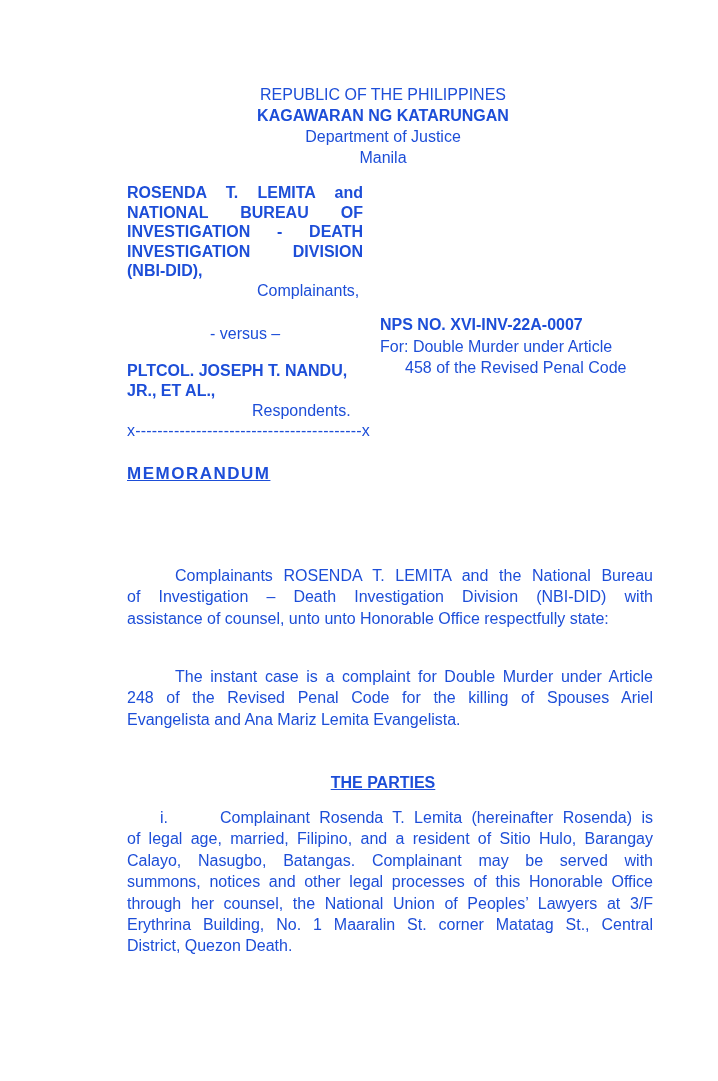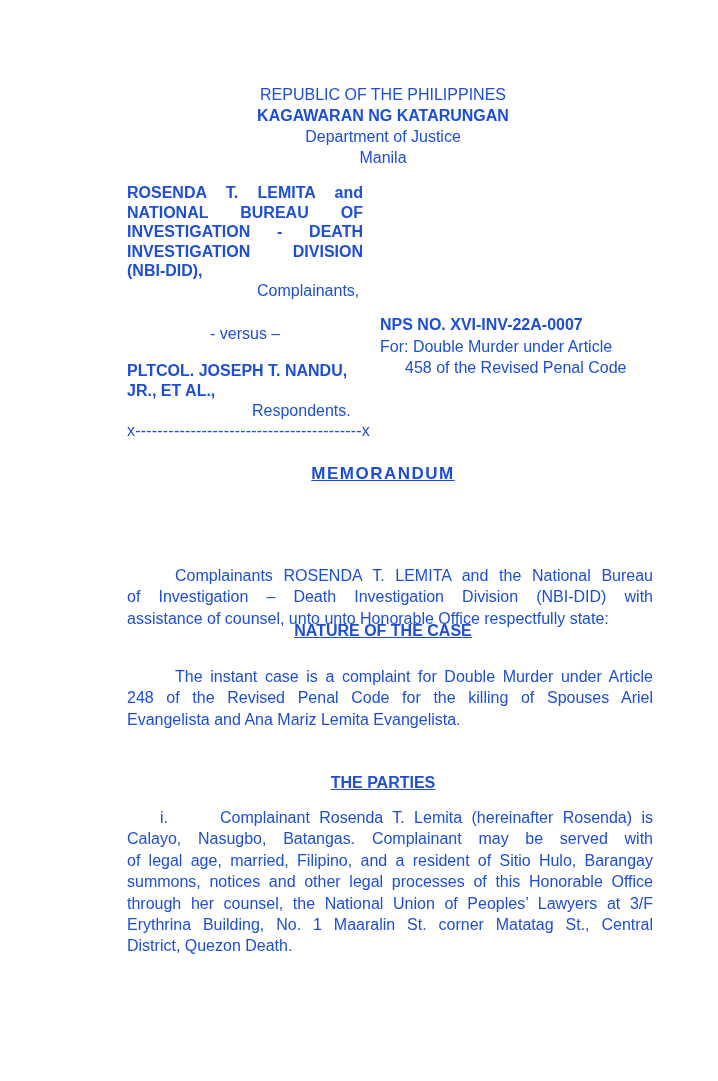--- a/index.html
+++ b/index.html
@@ -28,21 +28,21 @@
   .respondent-block { margin-top:17px; line-height:20px; font-weight:bold; }
   .role-respondents { padding-left:125px; line-height:20px; }
   .separator-line { line-height:20px; letter-spacing:0.2px; white-space:nowrap; }
 
   
   .caption-right { top:314px; left:380px; width:275px; line-height:21.5px; }
   .charge-line2 { padding-left:25px; }
 
   
   .memo-title {
-    top:463px; left:127px; width:512px; text-align:center;
+    top:463px; left:127px; width:512px; text-align:left;
     font-weight:bold; font-size:17px; letter-spacing:1.5px;
     text-decoration:underline; line-height:22px;
   }
 
   
   .body-par { left:127px; width:526px; line-height:21.4px; }
   .jline { text-align:justify; text-align-last:justify; }
   .lastline { text-align:left; }
   .indent1 { padding-left:48px; }
   .indent-num { padding-left:33px; }
@@ -93,31 +93,30 @@
   </div>
 
   <div class="abs memo-title">MEMORANDUM</div>
 
   <div class="abs body-par p-intro">
     <div class="jline indent1">Complainants ROSENDA T. LEMITA and the National Bureau</div>
     <div class="jline">of Investigation – Death Investigation Division (NBI-DID) with</div>
     <div class="lastline">assistance of counsel, unto unto Honorable Office respectfully state:</div>
   </div>
 
-  <div class="abs sec-heading h-nature">NATURE OF THE CASE</div>
   <div class="abs body-par p-nature">
     <div class="jline indent1">The instant case is a complaint for Double Murder under Article</div>
     <div class="jline">248 of the Revised Penal Code for the killing of Spouses Ariel</div>
     <div class="lastline">Evangelista and Ana Mariz Lemita Evangelista.</div>
   </div>
 
   <div class="abs sec-heading h-parties">THE PARTIES</div>
   <div class="abs body-par p-parties">
     <div class="jline indent-num"><span class="item-no">i.</span><span>Complainant Rosenda T. Lemita (hereinafter Rosenda) is</span></div>
+    <div class="jline">of legal age, married, Filipino, and a resident of Sitio Hulo, Barangay</div>
     <div class="jline">Calayo, Nasugbo, Batangas. Complainant may be served with</div>
-    <div class="jline">of legal age, married, Filipino, and a resident of Sitio Hulo, Barangay</div>
     <div class="jline">summons, notices and other legal processes of this Honorable Office</div>
     <div class="jline">through her counsel, the National Union of Peoples’ Lawyers at 3/F</div>
     <div class="jline">Erythrina Building, No. 1 Maaralin St. corner Matatag St., Central</div>
     <div class="lastline">District, Quezon Death.</div>
   </div>
 
 </div>
 
 </body></html>

